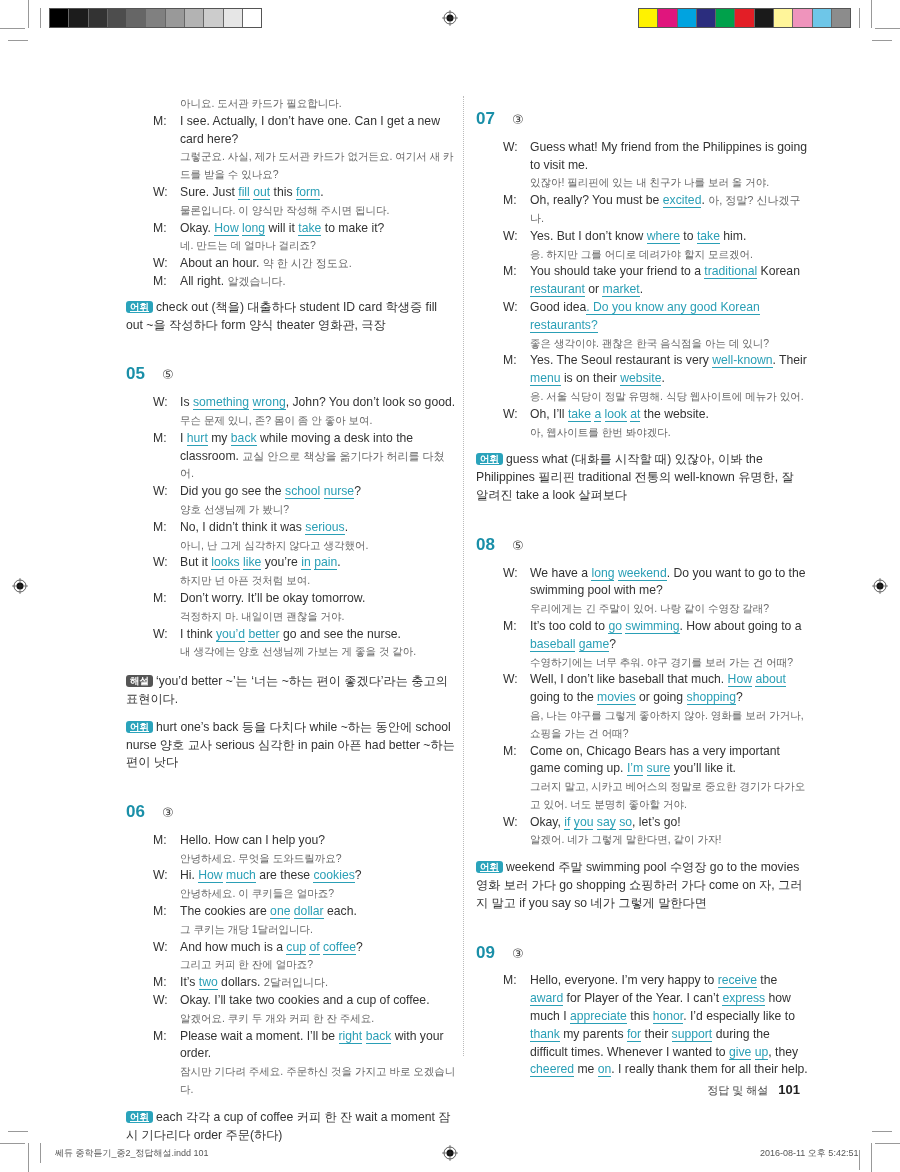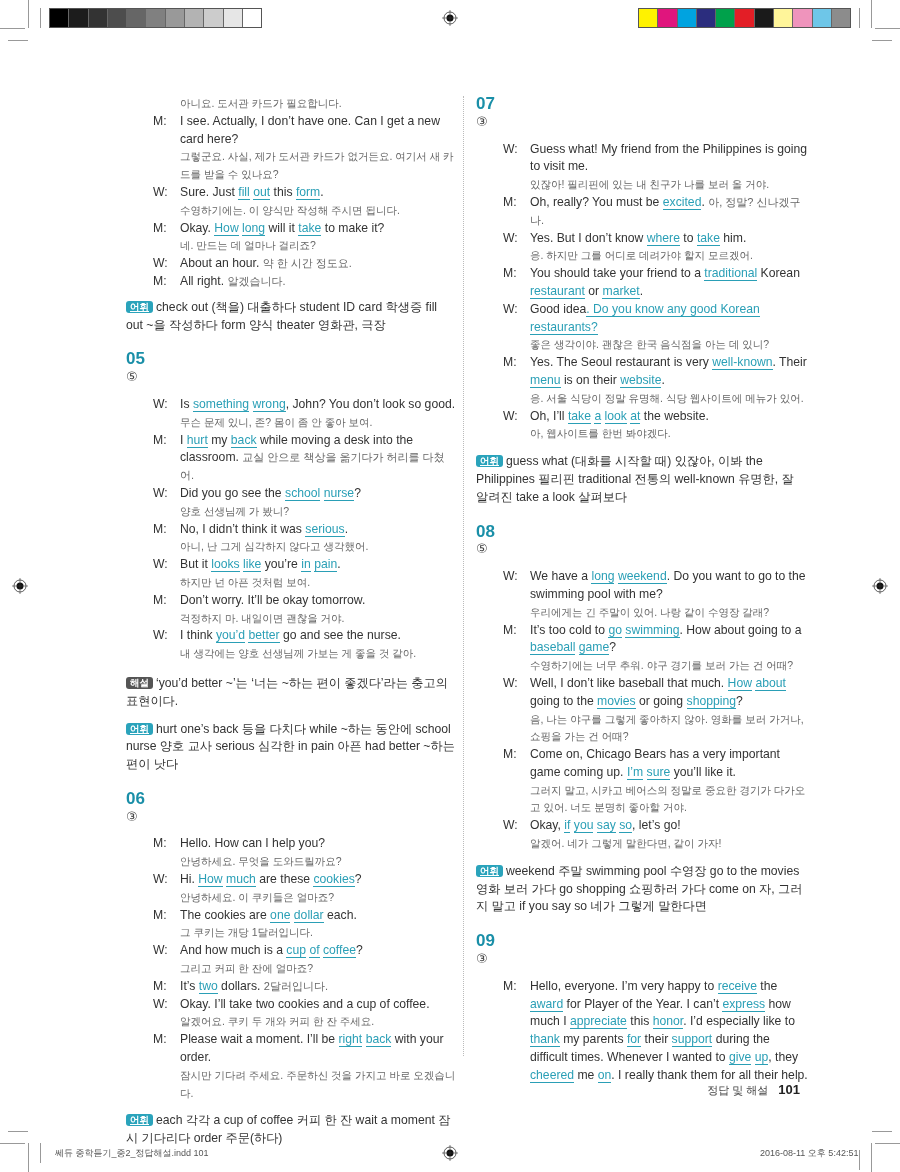--- a/index.html
+++ b/index.html
@@ -10,21 +10,21 @@
   }
   .swatches { position: absolute; top: 8px; display: flex; border: 1px solid #555; }
   .swatches span { display: block; width: 18.3px; height: 18px; border-right: 1px solid #666; }
   .swatches span:last-child { border-right: none; }
   .crop { position: absolute; background: #999; }
   .reg { position: absolute; width: 16px; height: 16px; }
   .col { position: absolute; top: 95px; font-size: 12.2px; line-height: 17.8px; }
   .col.left { left: 126px; width: 330px; }
   .col.right { left: 476px; width: 332px; }
   .divider { position: absolute; left: 463px; top: 96px; height: 960px; border-left: 1px dotted #bbb; }
-  .q-head { display: flex; align-items: baseline; margin: 0 0 10px 0; flex-direction: column; }
+  .q-head { display: flex; align-items: baseline; margin: 15px 0 10px 0; }
   .q-num { color: #1a8fa8; font-weight: bold; font-size: 17px; width: 36px; }
   .q-ans { font-size: 13px; color: #444; }
   .line { display: flex; margin-left: 27px; }
   .spk { width: 27px; flex: none; }
   .txt { flex: 1; }
   .ko { color: #666; font-size: 10.5px; display: block; }
   .hl { color: #2a9fb6; border-bottom: 1px solid #2a9fb6; padding-bottom: 0px; }
   .note { margin: 8px 0 0 0; color: #333; }
   .badge { display: inline-block; font-size: 9.5px; line-height: 12px; padding: 0 4px; border-radius: 3px; color: #fff; font-weight: bold; margin-right: 3px; vertical-align: 1px; }
   .badge.vocab { background: #2aa3bb; text-decoration: underline; }
@@ -116,21 +116,21 @@
         <span class="txt">
           <span class="ko">아니요. 도서관 카드가 필요합니다.</span>
         </span>
       </div>
       <div class="line">
         <span class="spk">M:</span>
         <span class="txt"><span>I see. Actually, I don’t have one. Can I get a new card here?</span><span class="ko">그렇군요. 사실, 제가 도서관 카드가 없거든요. 여기서 새 카드를 받을 수 있나요?</span></span>
       </div>
       <div class="line">
         <span class="spk">W:</span>
-        <span class="txt"><span>Sure. Just </span><span class="hl">fill</span><span> </span><span class="hl">out</span><span> this </span><span class="hl">form</span><span>.</span><span class="ko">수영하기에는. 이 양식만 작성해 주시면 됩니다.</span></span>
+        <span class="txt"><span>Sure. Just </span><span class="hl">fill</span><span> </span><span class="hl">out</span><span> this </span><span class="hl">form</span><span>.</span><span class="ko">물론입니다. 이 양식만 작성해 주시면 됩니다.</span></span>
       </div>
       <div class="line">
         <span class="spk">M:</span>
         <span class="txt"><span>Okay. </span><span class="hl">How</span><span> </span><span class="hl">long</span><span> will it </span><span class="hl">take</span><span> to make it?</span><span class="ko">네. 만드는 데 얼마나 걸리죠?</span></span>
       </div>
       <div class="line">
         <span class="spk">W:</span>
         <span class="txt"><span>About an hour.</span> <span class="kw">약 한 시간 정도요.</span></span>
       </div>
       <div class="line">

